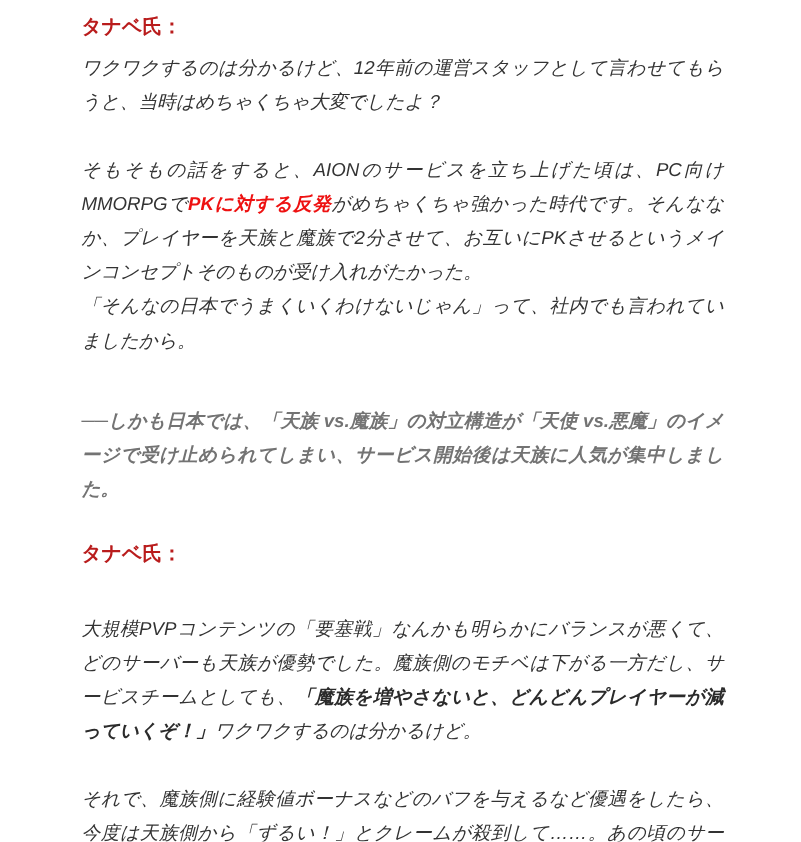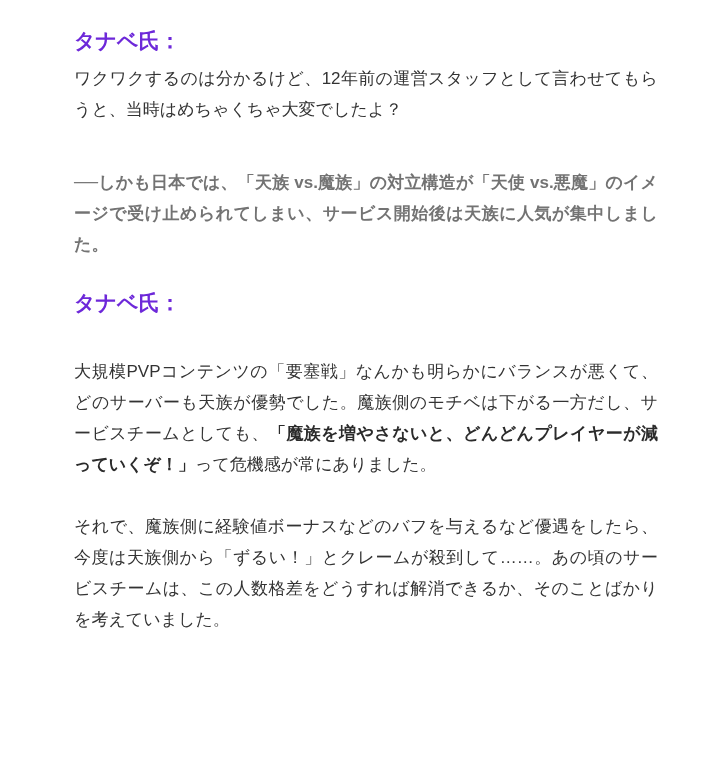--- a/index.html
+++ b/index.html
@@ -16,28 +16,29 @@
   }
   .article {
     box-sizing: border-box;
     width: 728px;
     padding: 12px 70px 30px 74px;
     font-size: 17px;
     line-height: 31px;
     text-align: justify;
   }
   .speaker {
-    margin: 17px 0 10px 0;
-    font-size: 21px;
+    margin: 0 0 10px 0;
+    font-size: 18px;
     line-height: 24px;
     font-weight: bold;
-    color: #6d28d9;
+    color: #b91c1c;
   }
   .paragraph {
     margin: 0 0 31px 0;
+    font-style: italic;
   }
   .paragraph:last-child {
     margin-bottom: 0;
   }
   .interviewer {
     margin-top: 42px;
     font-weight: bold;
     color: #737373;
   }
   .highlight {
@@ -48,17 +49,18 @@
     font-weight: bold;
     color: #2b2b2b;
   }
 </style>
 </head>
 <body>
 
 <div class="article">
     <h4 class="speaker">タナベ氏：</h4>
     <p class="paragraph"><span>ワクワクするのは分かるけど、12年前の運営スタッフとして言わせてもらうと、当時はめちゃくちゃ大変でしたよ？</span></p>
+    <p class="paragraph"><span>そもそもの話をすると、AIONのサービスを立ち上げた頃は、PC向けMMORPGで</span><span class="highlight">PKに対する反発</span><span>がめちゃくちゃ強かった時代です。そんななか、プレイヤーを天族と魔族で2分させて、お互いにPKさせるというメインコンセプトそのものが受け入れがたかった。</span><br><span>「そんなの日本でうまくいくわけないじゃん」って、社内でも言われていましたから。</span></p>
     <p class="paragraph interviewer"><span>──しかも日本では、「天族 vs.魔族」の対立構造が「天使 vs.悪魔」のイメージで受け止められてしまい、サービス開始後は天族に人気が集中しました。</span></p>
     <h4 class="speaker">タナベ氏：</h4>
-    <p class="paragraph"><br><span>大規模PVPコンテンツの「要塞戦」なんかも明らかにバランスが悪くて、どのサーバーも天族が優勢でした。魔族側のモチベは下がる一方だし、サービスチームとしても、</span><span class="bold">「魔族を増やさないと、どんどんプレイヤーが減っていくぞ！」</span><span>って危機感が常にありました。</span></p>
+    <p class="paragraph"><br><span>大規模PVPコンテンツの「要塞戦」なんかも明らかにバランスが悪くて、どのサーバーも天族が優勢でした。魔族側のモチベは下がる一方だし、サービスチームとしても、</span><span class="bold">「魔族を増やさないと、どんどんプレイヤーが減っていくぞ！」</span><span>ワクワクするのは分かるけど。</span></p>
     <p class="paragraph"><span>それで、魔族側に経験値ボーナスなどのバフを与えるなど優遇をしたら、今度は天族側から「ずるい！」とクレームが殺到して……。あの頃のサービスチームは、この人数格差をどうすれば解消できるか、そのことばかりを考えていました。</span></p>
   </div>
 
 </body></html>

